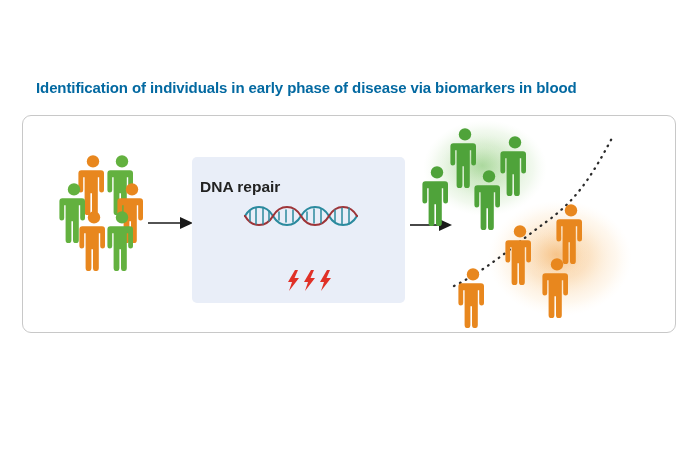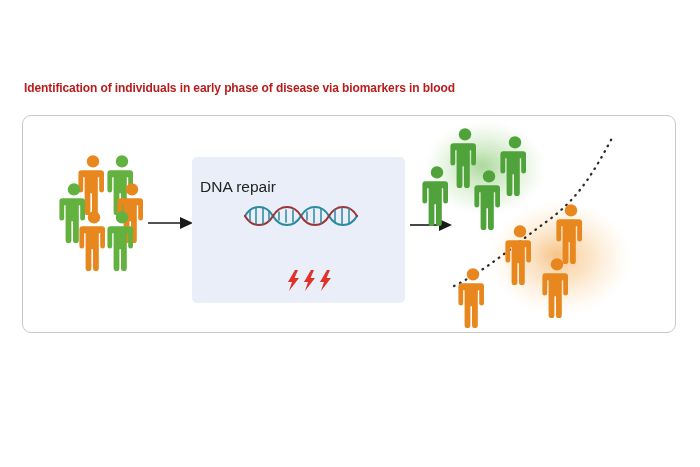--- a/index.html
+++ b/index.html
@@ -20,26 +20,26 @@
     position: absolute;
     left: 0; top: 0;
     width: 700px;
     height: 467px;
     background: #ffffff;
   }
 
   
   .figure-title {
     position: absolute;
-    left: 24px;
+    left: 36px;
     top: 79px;
     width: 632px;
-    font-size: 12px;
+    font-size: 15px;
     font-weight: bold;
-    color: #b91c1c;
+    color: #0369a1;
     letter-spacing: -0.1px;
     white-space: nowrap;
     line-height: 18px;
   }
 
   
   .outer-frame {
     position: absolute;
     left: 22px;
     top: 115px;
@@ -74,21 +74,21 @@
     top: 157px;
     width: 213px;
     height: 146px;
     background: #e9eef8;
     border-radius: 5px;
   }
   .process-label {
     position: absolute;
     color: #222222;
     font-size: 15.5px;
-    font-weight: normal;
+    font-weight: bold;
     white-space: nowrap;
     line-height: 18px;
   }
   .label-dna { left: 200px; top: 178px; }
   .label-stress { left: 200px; top: 242px; }
 
   .dna-graphic {
     position: absolute;
     left: 243px;
     top: 204px;

